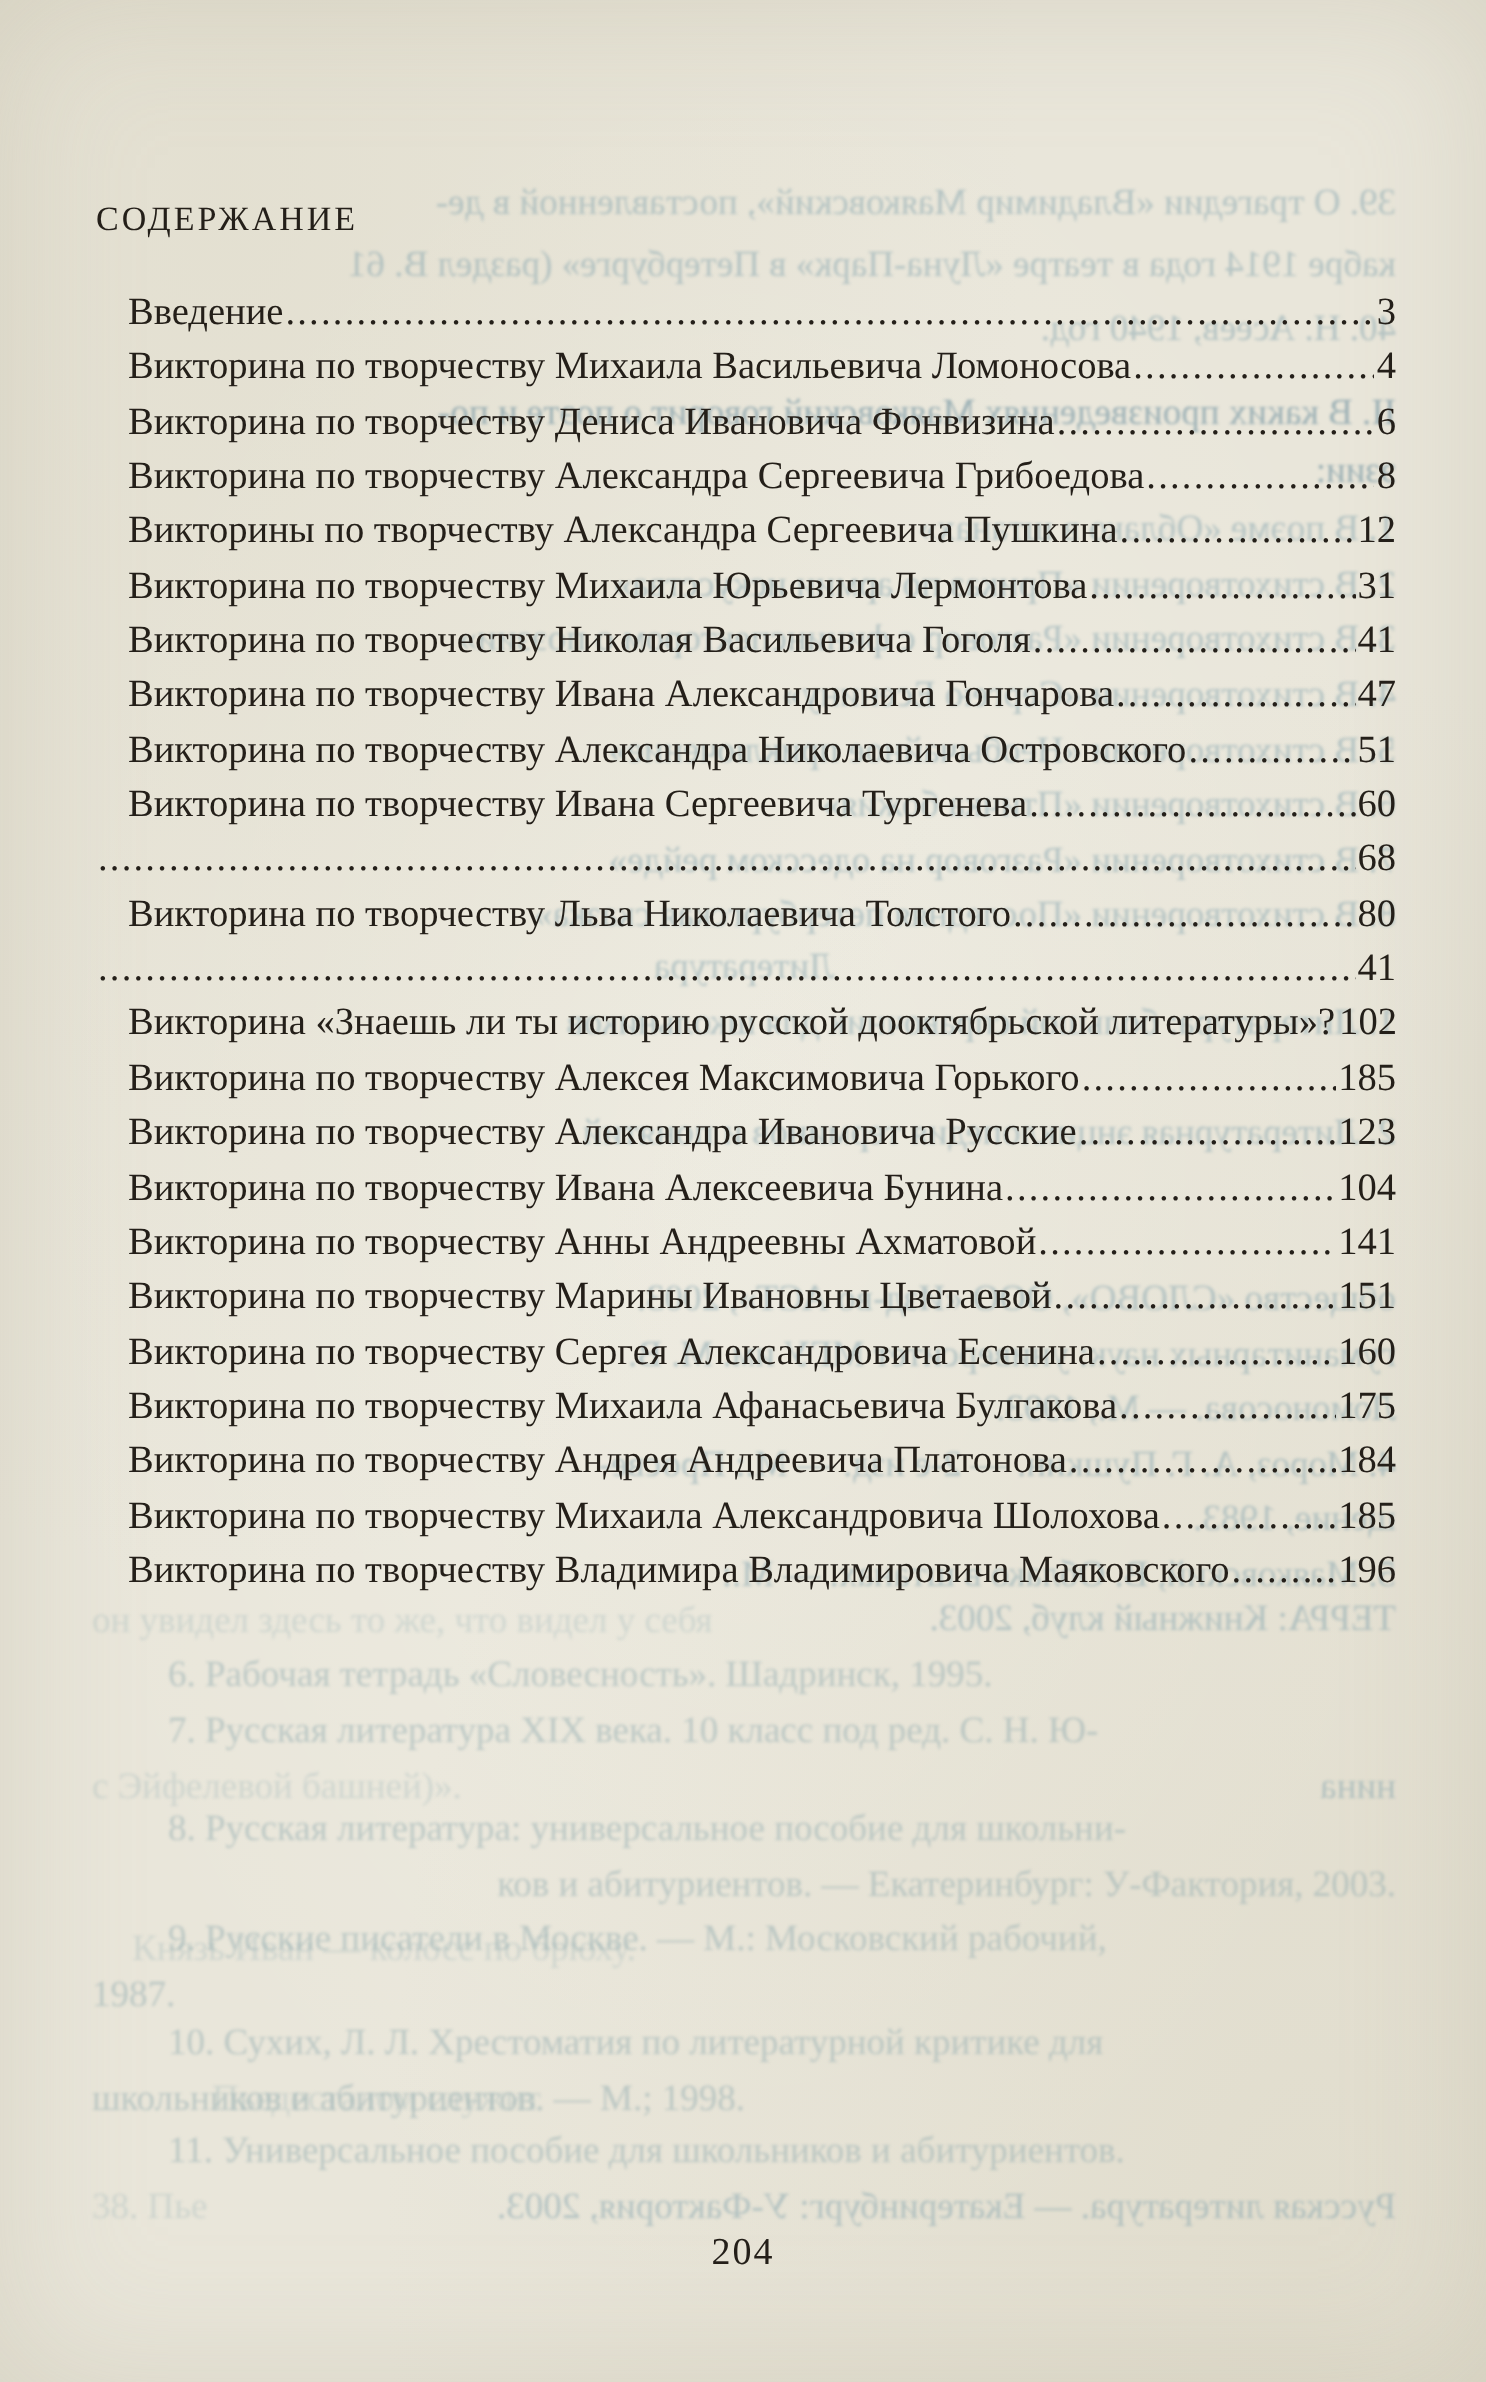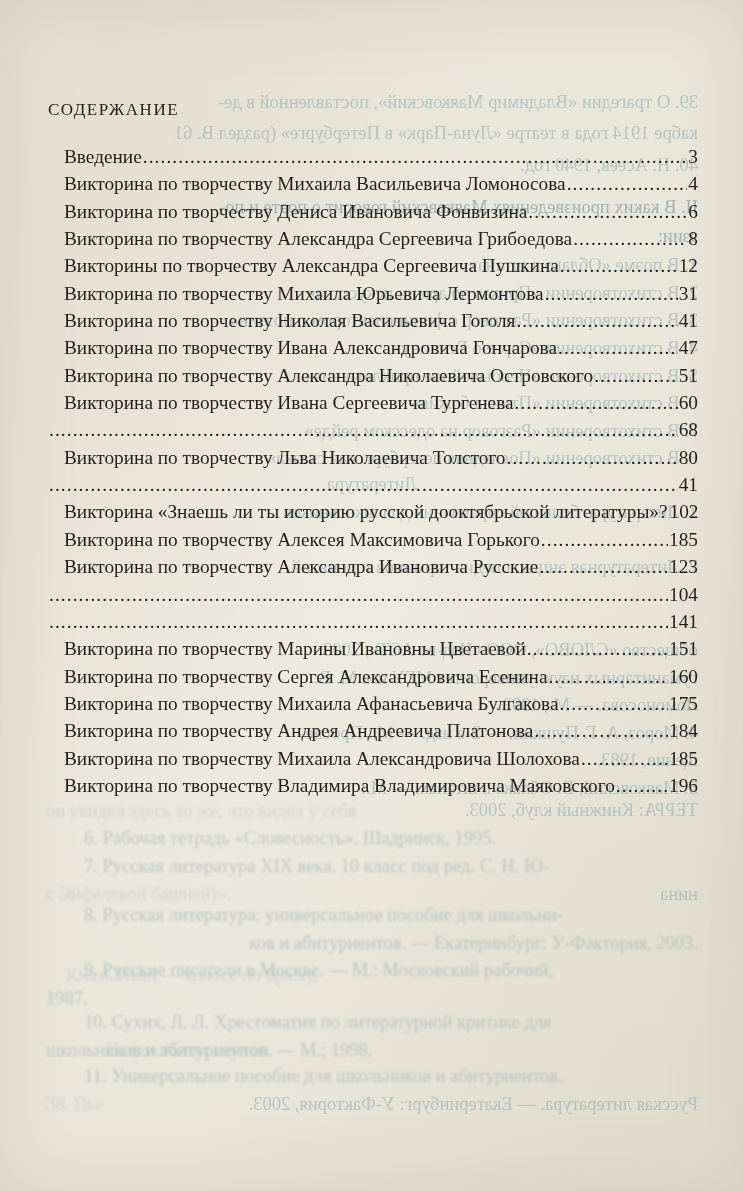--- a/index.html
+++ b/index.html
@@ -161,24 +161,26 @@
         <span class="toc-title">Викторина по творчеству Алексея Максимовича Горького</span>
         <span class="leader">................................................................................................................................................................</span>
         <span class="toc-page">185</span>
       </div>
       <div class="toc-row">
         <span class="toc-title">Викторина по творчеству Александра Ивановича Русские</span>
         <span class="leader">................................................................................................................................................................</span>
         <span class="toc-page">123</span>
       </div>
       <div class="toc-row">
+        <span class="toc-title">Викторина по творчеству Ивана Алексеевича Бунина</span>
         <span class="leader">................................................................................................................................................................</span>
         <span class="toc-page">104</span>
       </div>
       <div class="toc-row">
+        <span class="toc-title">Викторина по творчеству Анны Андреевны Ахматовой</span>
         <span class="leader">................................................................................................................................................................</span>
         <span class="toc-page">141</span>
       </div>
       <div class="toc-row">
         <span class="toc-title">Викторина по творчеству Марины Ивановны Цветаевой</span>
         <span class="leader">................................................................................................................................................................</span>
         <span class="toc-page">151</span>
       </div>
       <div class="toc-row">
         <span class="toc-title">Викторина по творчеству Сергея Александровича Есенина</span>
@@ -199,13 +201,14 @@
         <span class="toc-title">Викторина по творчеству Михаила Александровича Шолохова</span>
         <span class="leader">................................................................................................................................................................</span>
         <span class="toc-page">185</span>
       </div>
       <div class="toc-row">
         <span class="toc-title">Викторина по творчеству Владимира Владимировича Маяковского</span>
         <span class="leader">................................................................................................................................................................</span>
         <span class="toc-page">196</span>
       </div>
     </div>
+  <div class="pageno">204</div>
 </div>
 
 </body></html>

